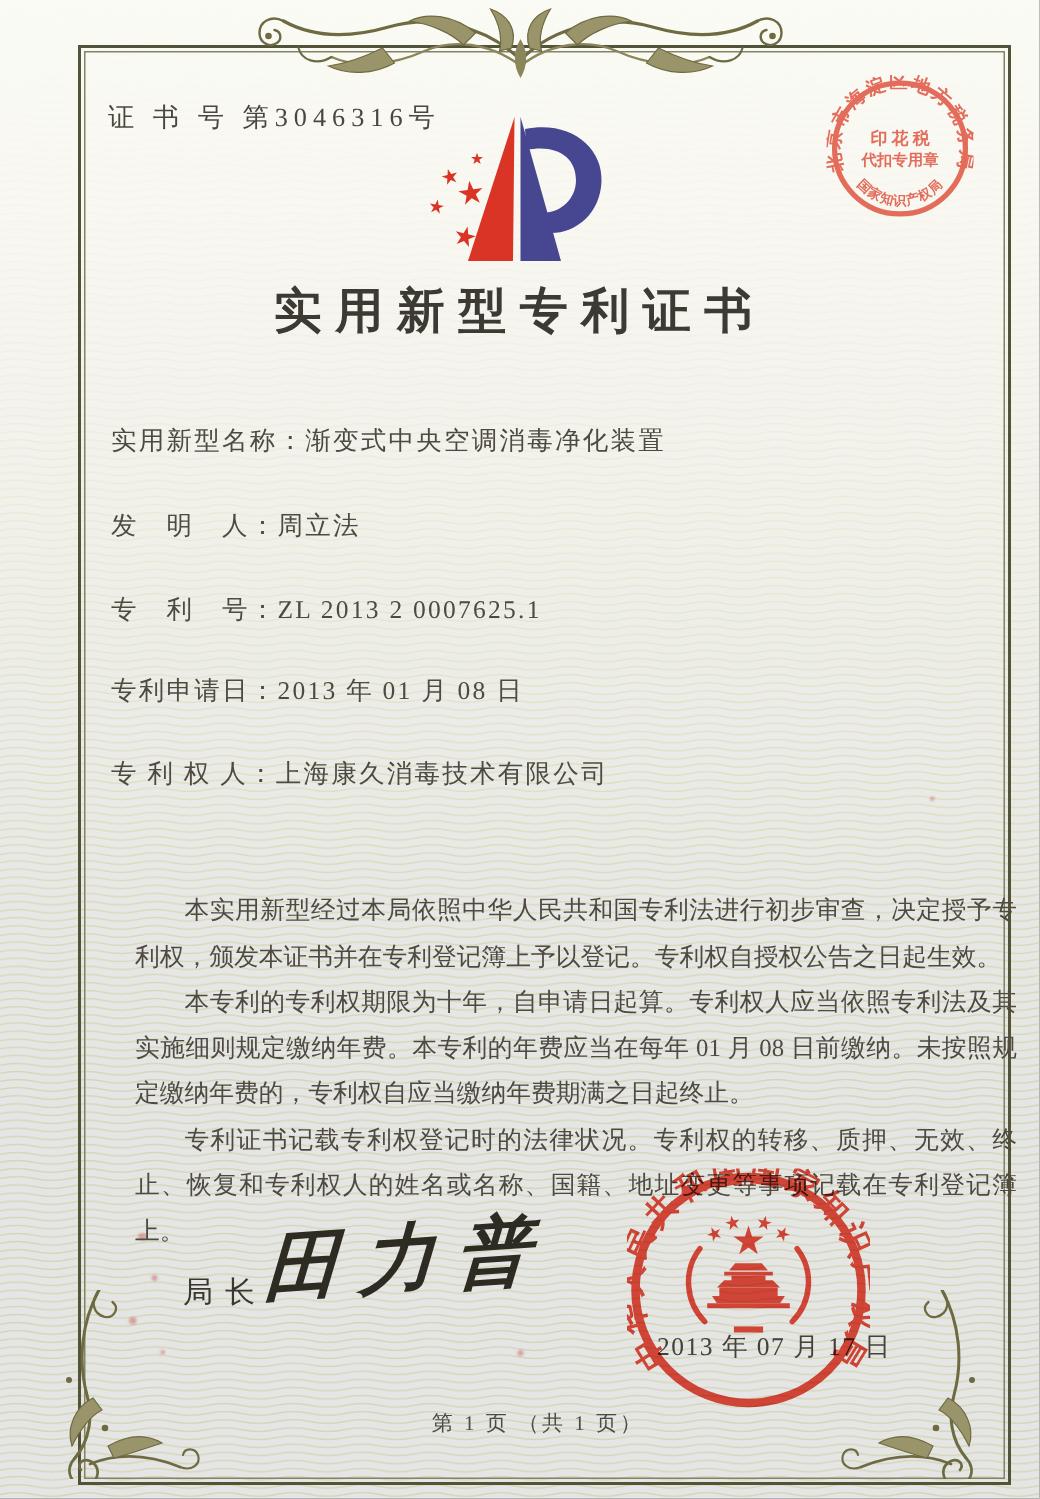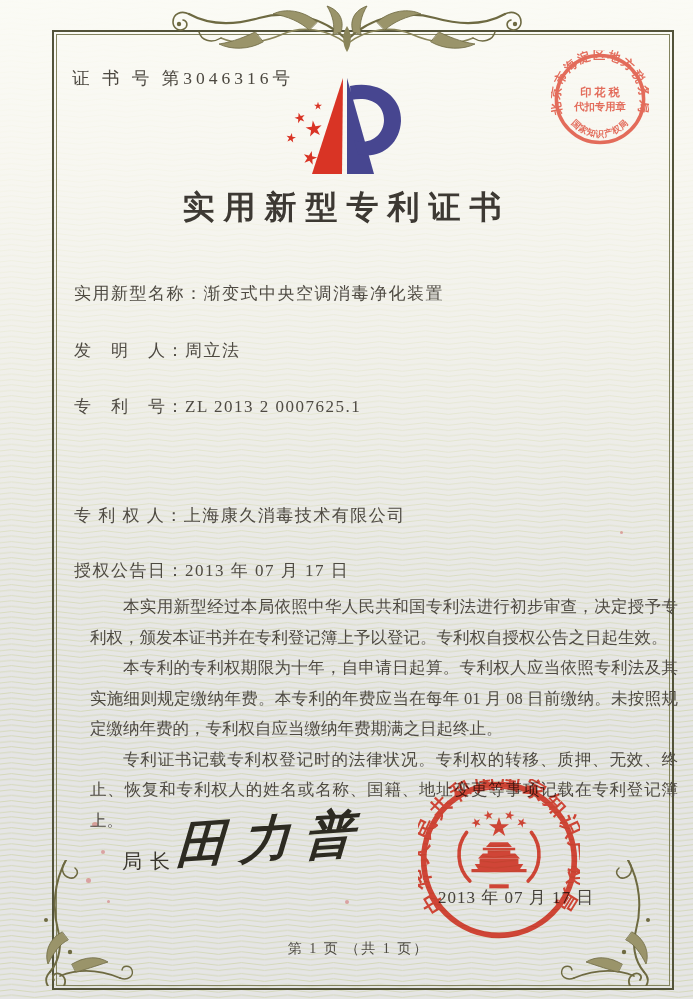--- a/index.html
+++ b/index.html
@@ -132,22 +132,22 @@
         <text x="0" y="-3" font-size="11.5" text-anchor="middle">印 花 税</text>
         <text x="0" y="11" font-size="10.5" text-anchor="middle">代扣专用章</text>
       </g>
     </svg>
 
     <div class="title">实用新型专利证书</div>
 
     <div class="field f0"><span>实用新型名称：</span><span>渐变式中央空调消毒净化装置</span></div>
     <div class="field f1"><span>发　明　人：</span><span>周立法</span></div>
     <div class="field f2"><span>专　利　号：</span><span>ZL 2013 2 0007625.1</span></div>
+    <div class="field f3"><span>专利申请日：</span><span>2013 年 01 月 08 日</span></div>
     <div class="field f4"><span>专 利 权 人：</span><span>上海康久消毒技术有限公司</span></div>
-    <div class="field f5"><span>授权公告日：</span><span>2013 年 07 月 17 日</span></div>
 
     <div class="paras">
       <p>本实用新型经过本局依照中华人民共和国专利法进行初步审查，决定授予专利权，颁发本证书并在专利登记簿上予以登记。专利权自授权公告之日起生效。</p>
       <p>本专利的专利权期限为十年，自申请日起算。专利权人应当依照专利法及其实施细则规定缴纳年费。本专利的年费应当在每年 01 月 08 日前缴纳。未按照规定缴纳年费的，专利权自应当缴纳年费期满之日起终止。</p>
       <p>专利证书记载专利权登记时的法律状况。专利权的转移、质押、无效、终止、恢复和专利权人的姓名或名称、国籍、地址变更等事项记载在专利登记簿上。</p>
     </div>
 
     <span class="sig-label">局长</span>
     <span class="sig-name">田力普</span>
 

